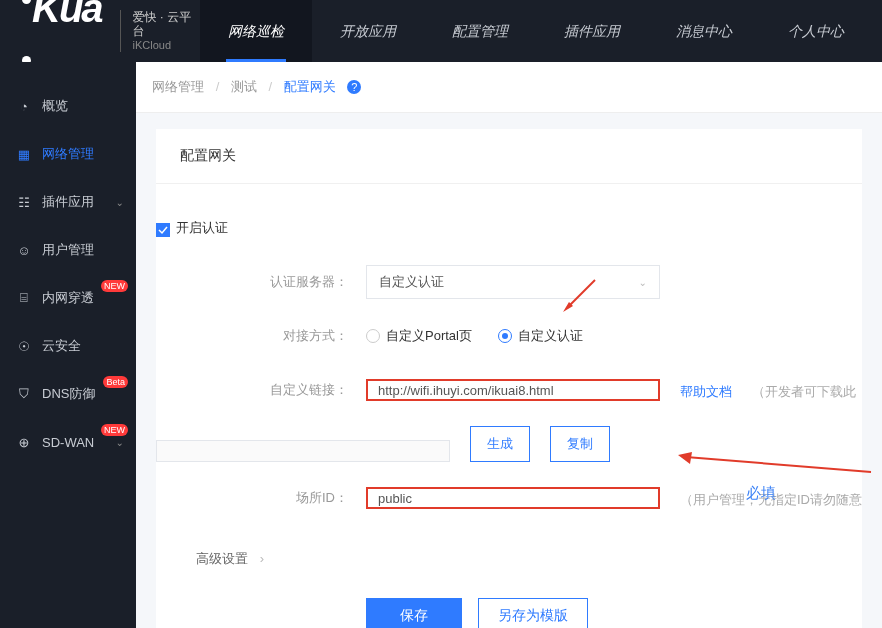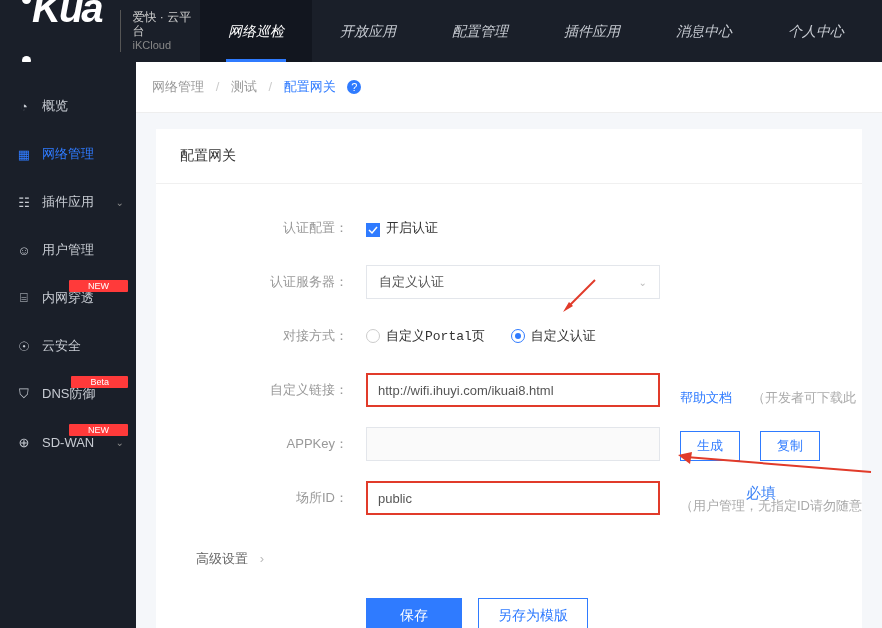--- a/index.html
+++ b/index.html
@@ -14,46 +14,46 @@
   .topnav { display:flex; height:62px; }
   .topnav-item { width:112px; text-align:center; line-height:62px; color:#c8ccd3; font-size:14px; cursor:pointer; position:relative;font-style:italic;}
   .topnav-item.active { background:#12161f; color:#fff; }
   .topnav-item.active::after { content:""; position:absolute; left:50%; transform:translateX(-50%); bottom:0; width:60px; height:3px; background:#2f7bff; }
   .main { display:flex; }
   .sidebar { width:136px; background:#1a1f29; min-height:566px; padding-top:20px;}
   .side-item { height:48px; display:flex; align-items:center; color:#c8ccd3; font-size:13px; padding-left:16px; cursor:pointer; position:relative;}
   .side-item.active { color:#2f7bff; }
   .side-item .icon { width:16px; height:16px; margin-right:10px; display:inline-flex; align-items:center; justify-content:center;}
   .side-item .chev { margin-left:auto; margin-right:12px; font-size:10px; color:#888;}
-  .badge-new { position:absolute; top:6px; right:8px; background:#ff3a3a; color:#fff; font-size:9px; padding:0 19px; border-radius:1px; line-height:12px;}
+  .badge-new { position:absolute; top:6px; right:8px; background:#ff3a3a; color:#fff; font-size:9px; padding:0 3px; border-radius:6px; line-height:12px;}
   .content { flex:1; background:#f5f7fa; min-height:566px; overflow:hidden;}
   .breadcrumb { padding:16px 12px; font-size:13px; color:#999; border-bottom:1px solid #eee; background:#fff;}
   .breadcrumb span { margin:0 4px; }
   .breadcrumb .sep { color:#ccc; }
   .breadcrumb .cur { color:#2f7bff; }
   .help-icon { display:inline-block; width:14px; height:14px; background:#2f7bff; color:#fff; border-radius:50%; font-size:11px; text-align:center; line-height:14px; margin-left:4px;}
   .panel { margin:16px 20px; background:#fff; min-height:500px; padding-bottom:30px;}
   .panel-title { padding:18px 24px; font-size:14px; color:#333; border-bottom:1px solid #f0f0f0;}
   .form { padding-top:26px; position:relative;}
   .form-row { display:flex; align-items:center; min-height:36px; margin-bottom:18px;}
   .form-label { width:210px; text-align:right; color:#999; font-size:13px; padding-right:18px;}
   .form-control { display:flex; align-items:flex-end; position:relative;}
   .checkbox { width:14px; height:14px; border:1px solid #2f7bff; background:#2f7bff; display:inline-flex; align-items:center; justify-content:center; margin-right:6px;}
   .checkbox svg { width:10px; height:10px; }
   .select { width:294px; height:34px; border:1px solid #e3e6eb; background:#fff; display:flex; align-items:center; padding:0 12px; justify-content:space-between; color:#555;}
   .select .arr { color:#bbb; font-size:10px;}
   .radio { width:14px; height:14px; border:1px solid #ccc; border-radius:50%; margin-right:6px; display:inline-flex; align-items:center; justify-content:center;}
   .radio.checked { border-color:#2f7bff;}
   .radio.checked::after { content:""; width:6px; height:6px; background:#2f7bff; border-radius:50%;}
-  .radio-lab { margin-right:26px; display:flex; align-items:center; cursor:pointer;font-family:Liberation Mono, monospace;}
-  .input-box { width:294px; height:34px; border:1px solid #e3e6eb; padding:0 10px; font-size:13px; color:#555;}
+  .radio-lab { margin-right:26px; display:flex; align-items:center; cursor:pointer;}
+  .input-box { width:294px; height:22px; border:1px solid #e3e6eb; padding:0 10px; font-size:13px; color:#555;}
   .hi-box { border:2px solid #e13b2a !important;}
   .extra-link { color:#2f7bff; margin-left:20px; font-size:13px;}
   .extra-grey { color:#aaa; margin-left:20px; font-size:13px;}
-  .btn-small { min-width:60px; height:30px; border:1px solid #2f7bff; color:#2f7bff; background:#fff; font-size:13px; margin-left:20px; padding:0 14px; cursor:pointer;}
+  .btn-small { min-width:60px; height:36px; border:1px solid #2f7bff; color:#2f7bff; background:#fff; font-size:13px; margin-left:20px; padding:0 14px; cursor:pointer;}
   .advanced { padding:16px 0 30px 40px; color:#666; cursor:pointer;}
   .advanced .arr { color:#bbb; margin-left:8px;}
   .actions { padding-left:210px; display:flex;}
   .btn-primary { background:#2f7bff; color:#fff; border:none; height:36px; width:96px; font-size:14px; cursor:pointer;}
   .btn-outline { background:#fff; color:#2f7bff; border:1px solid #2f7bff; height:36px; width:110px; font-size:14px; margin-left:16px; cursor:pointer;}
   .arrow-anno { position:absolute; pointer-events:none; }
   .arrow1 { top:94px; left:405px; width:36px; height:36px;}
   .arrow2 { top:268px; left:520px; width:200px; height:50px;}
   .must-fill { position:absolute; top:300px; left:590px; color:#3b82f6; font-size:15px;}
 </style>
@@ -128,21 +128,20 @@
       <span class="cur">配置网关</span>
       <span class="help-icon">?</span>
     </div>
 
     <div class="panel">
       <div class="panel-title">配置网关</div>
 
       <div class="form">
 
         <div class="form-row">
-          <div class="form-label">认证配置：</div>
           <div class="form-control">
             <span class="checkbox">
               <svg viewBox="0 0 10 10">
                   <path d="M1 5 L4 8 L9 2" stroke="#fff" stroke-width="1.5" fill="none"></path>
                 </svg>
             </span>
             <span>开启认证</span>
           </div>
         </div>
 
@@ -173,21 +172,20 @@
         <div class="form-row">
           <div class="form-label">自定义链接：</div>
           <div class="form-control">
             <input class="input-box hi-box" value="http://wifi.ihuyi.com/ikuai8.html" style="">
             <a class="extra-link">帮助文档</a>
             <span class="extra-grey">（开发者可下载此</span>
           </div>
         </div>
 
         <div class="form-row">
-          <div class="form-label">APPKey：</div>
           <div class="form-control">
             <input class="input-box" style="background: rgb(250, 250, 250);" value="">
             <button class="btn-small">生成</button>
             <button class="btn-small">复制</button>
           </div>
         </div>
 
         <div class="form-row">
           <div class="form-label">场所ID：</div>
           <div class="form-control">

